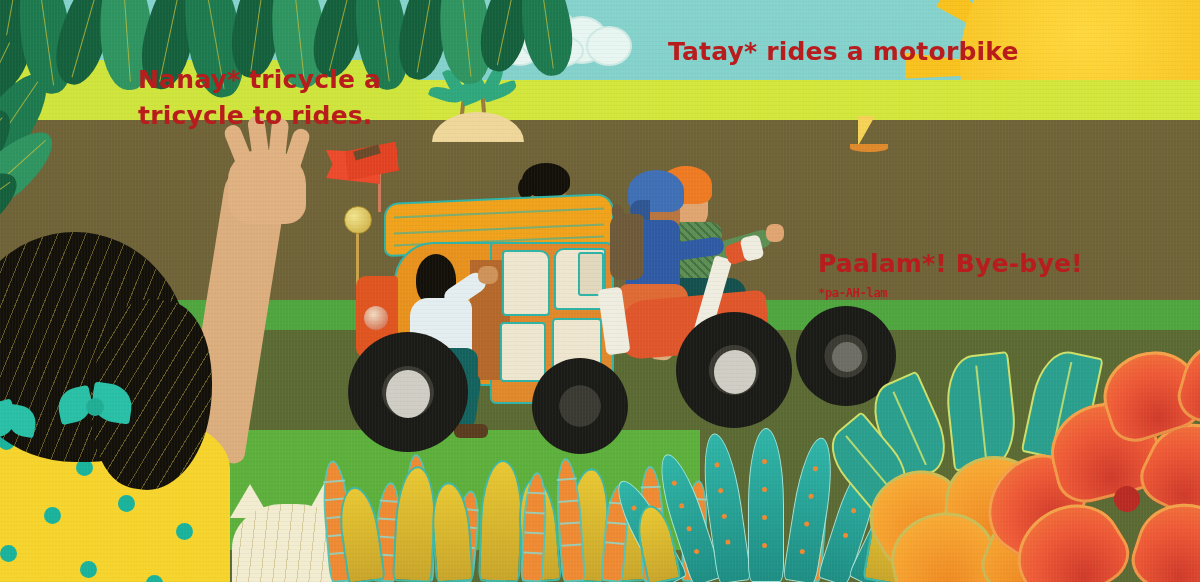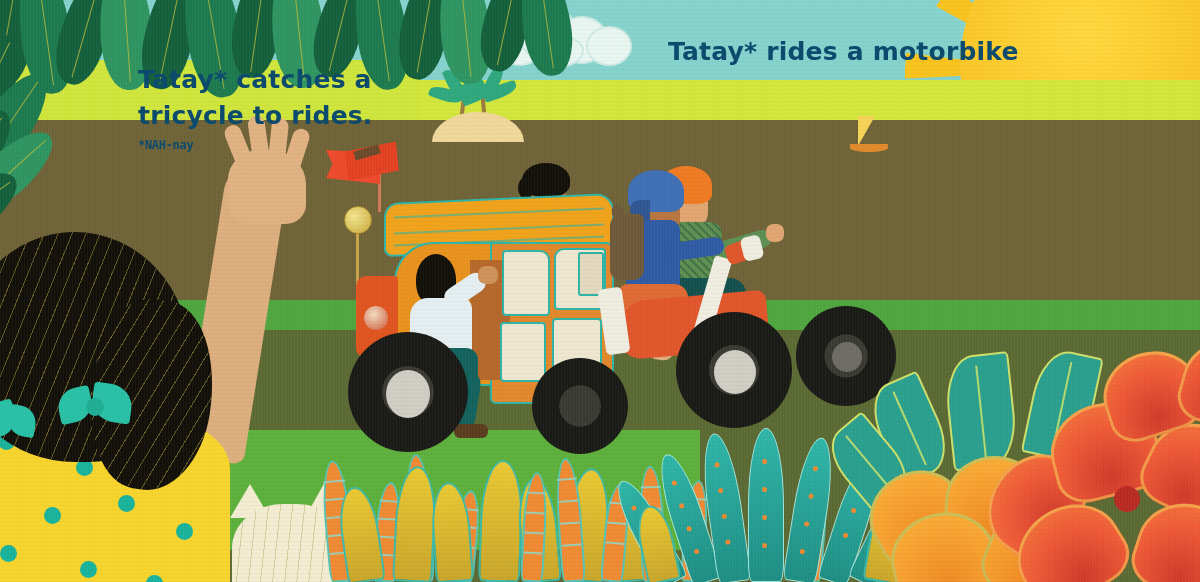--- a/index.html
+++ b/index.html
@@ -100,21 +100,21 @@
   .petal-red{background:radial-gradient(circle at 50% 80%,#d03a2a,#ef5a36 55%,#f3813d);
      box-shadow:inset 0 0 0 3px rgba(246,206,88,.55);}
   .petal-or{background:radial-gradient(circle at 50% 80%,#ef8a22,#f7a330 60%,#f9b63c);
      box-shadow:inset 0 0 0 3px rgba(160,210,120,.5);}
   .hleaf{position:absolute;background:#2a9f8e;border-radius:46% 6% 46% 6%;
      border:2px solid #cfe06a;transform-origin:50% 100%;}
   .hleaf:after{content:"";position:absolute;left:48%;top:8%;width:2px;height:84%;
      background:#d7e86a;opacity:.8;}
 
   
-  .txt{position:absolute;color:#0c4a6e;font-weight:700;letter-spacing:.2px;}
+  .txt{position:absolute;color:#b91c1c;font-weight:700;letter-spacing:.2px;}
   .txt .line{display:block;font-size:25px;line-height:36px;font-family:"DejaVu Sans",sans-serif;}
   .pron{display:block;font-size:12px;line-height:18px;font-weight:700;margin-top:2px;
      font-family:"DejaVu Sans Mono",monospace;letter-spacing:-.3px;}
   #t-nanay{left:138px;top:62px;}
   #t-tatay{left:668px;top:34px;}
   #t-paalam{left:818px;top:246px;}
 </style>
 </head>
 <body>
 
@@ -490,23 +490,26 @@
 
     <div class="layer" style="left:236px;top:-12px;width:110px;height:110px;">
       <div class="petal petal-red" style="left:0;top:10px;width:96px;height:84px;transform:rotate(-18deg);"></div>
       <div class="petal petal-red" style="left:54px;top:0;width:90px;height:86px;transform:rotate(16deg);"></div>
     </div>
   </div>
 
   <div class="layer grain"></div>
 
   <div class="txt" id="t-nanay">
-    <span class="line">Tatay* catches a</span>
+    <span class="line">Nanay* tricycle a</span>
     <span class="line">tricycle to rides.</span>
-    <span class="pron">*NAH-nay</span>
   </div>
 
   <div class="txt" id="t-tatay">
     <span class="line">Tatay* rides a motorbike</span>
   </div>
 
+  <div class="txt" id="t-paalam">
+    <span class="line">Paalam*! Bye-bye!</span>
+    <span class="pron">*pa-AH-lam</span>
+  </div>
 
 </div>
 
 </body></html>

